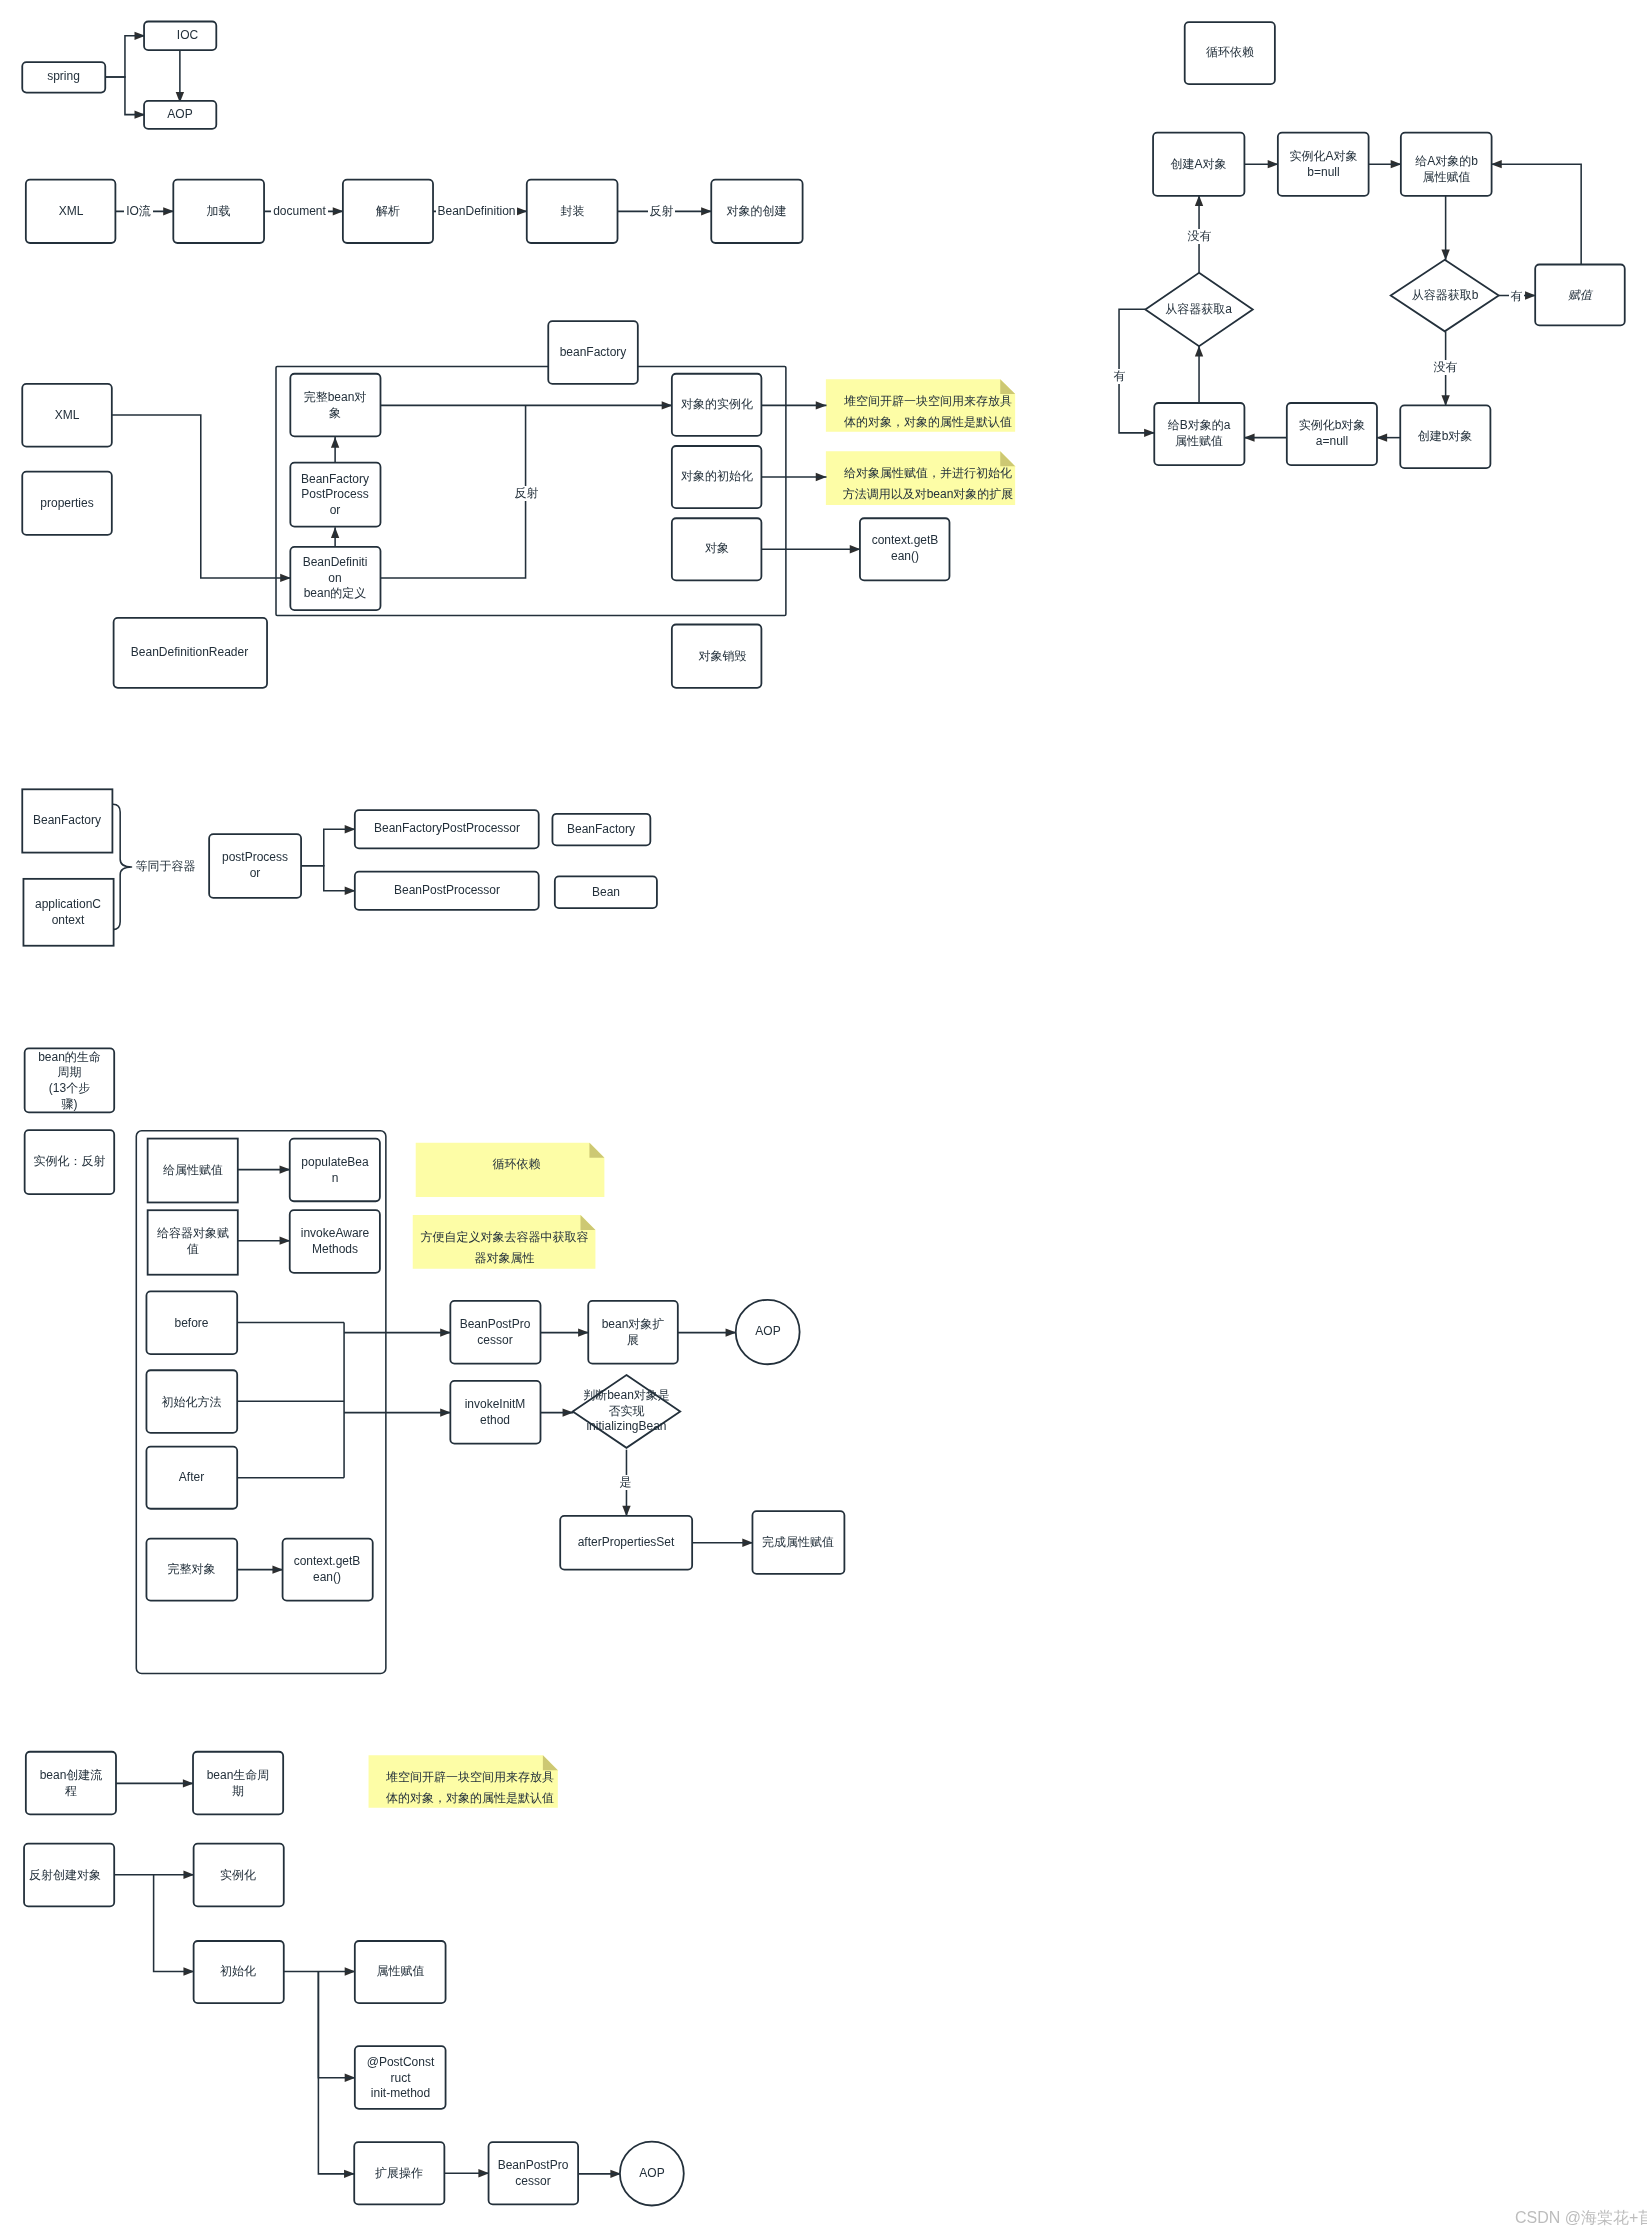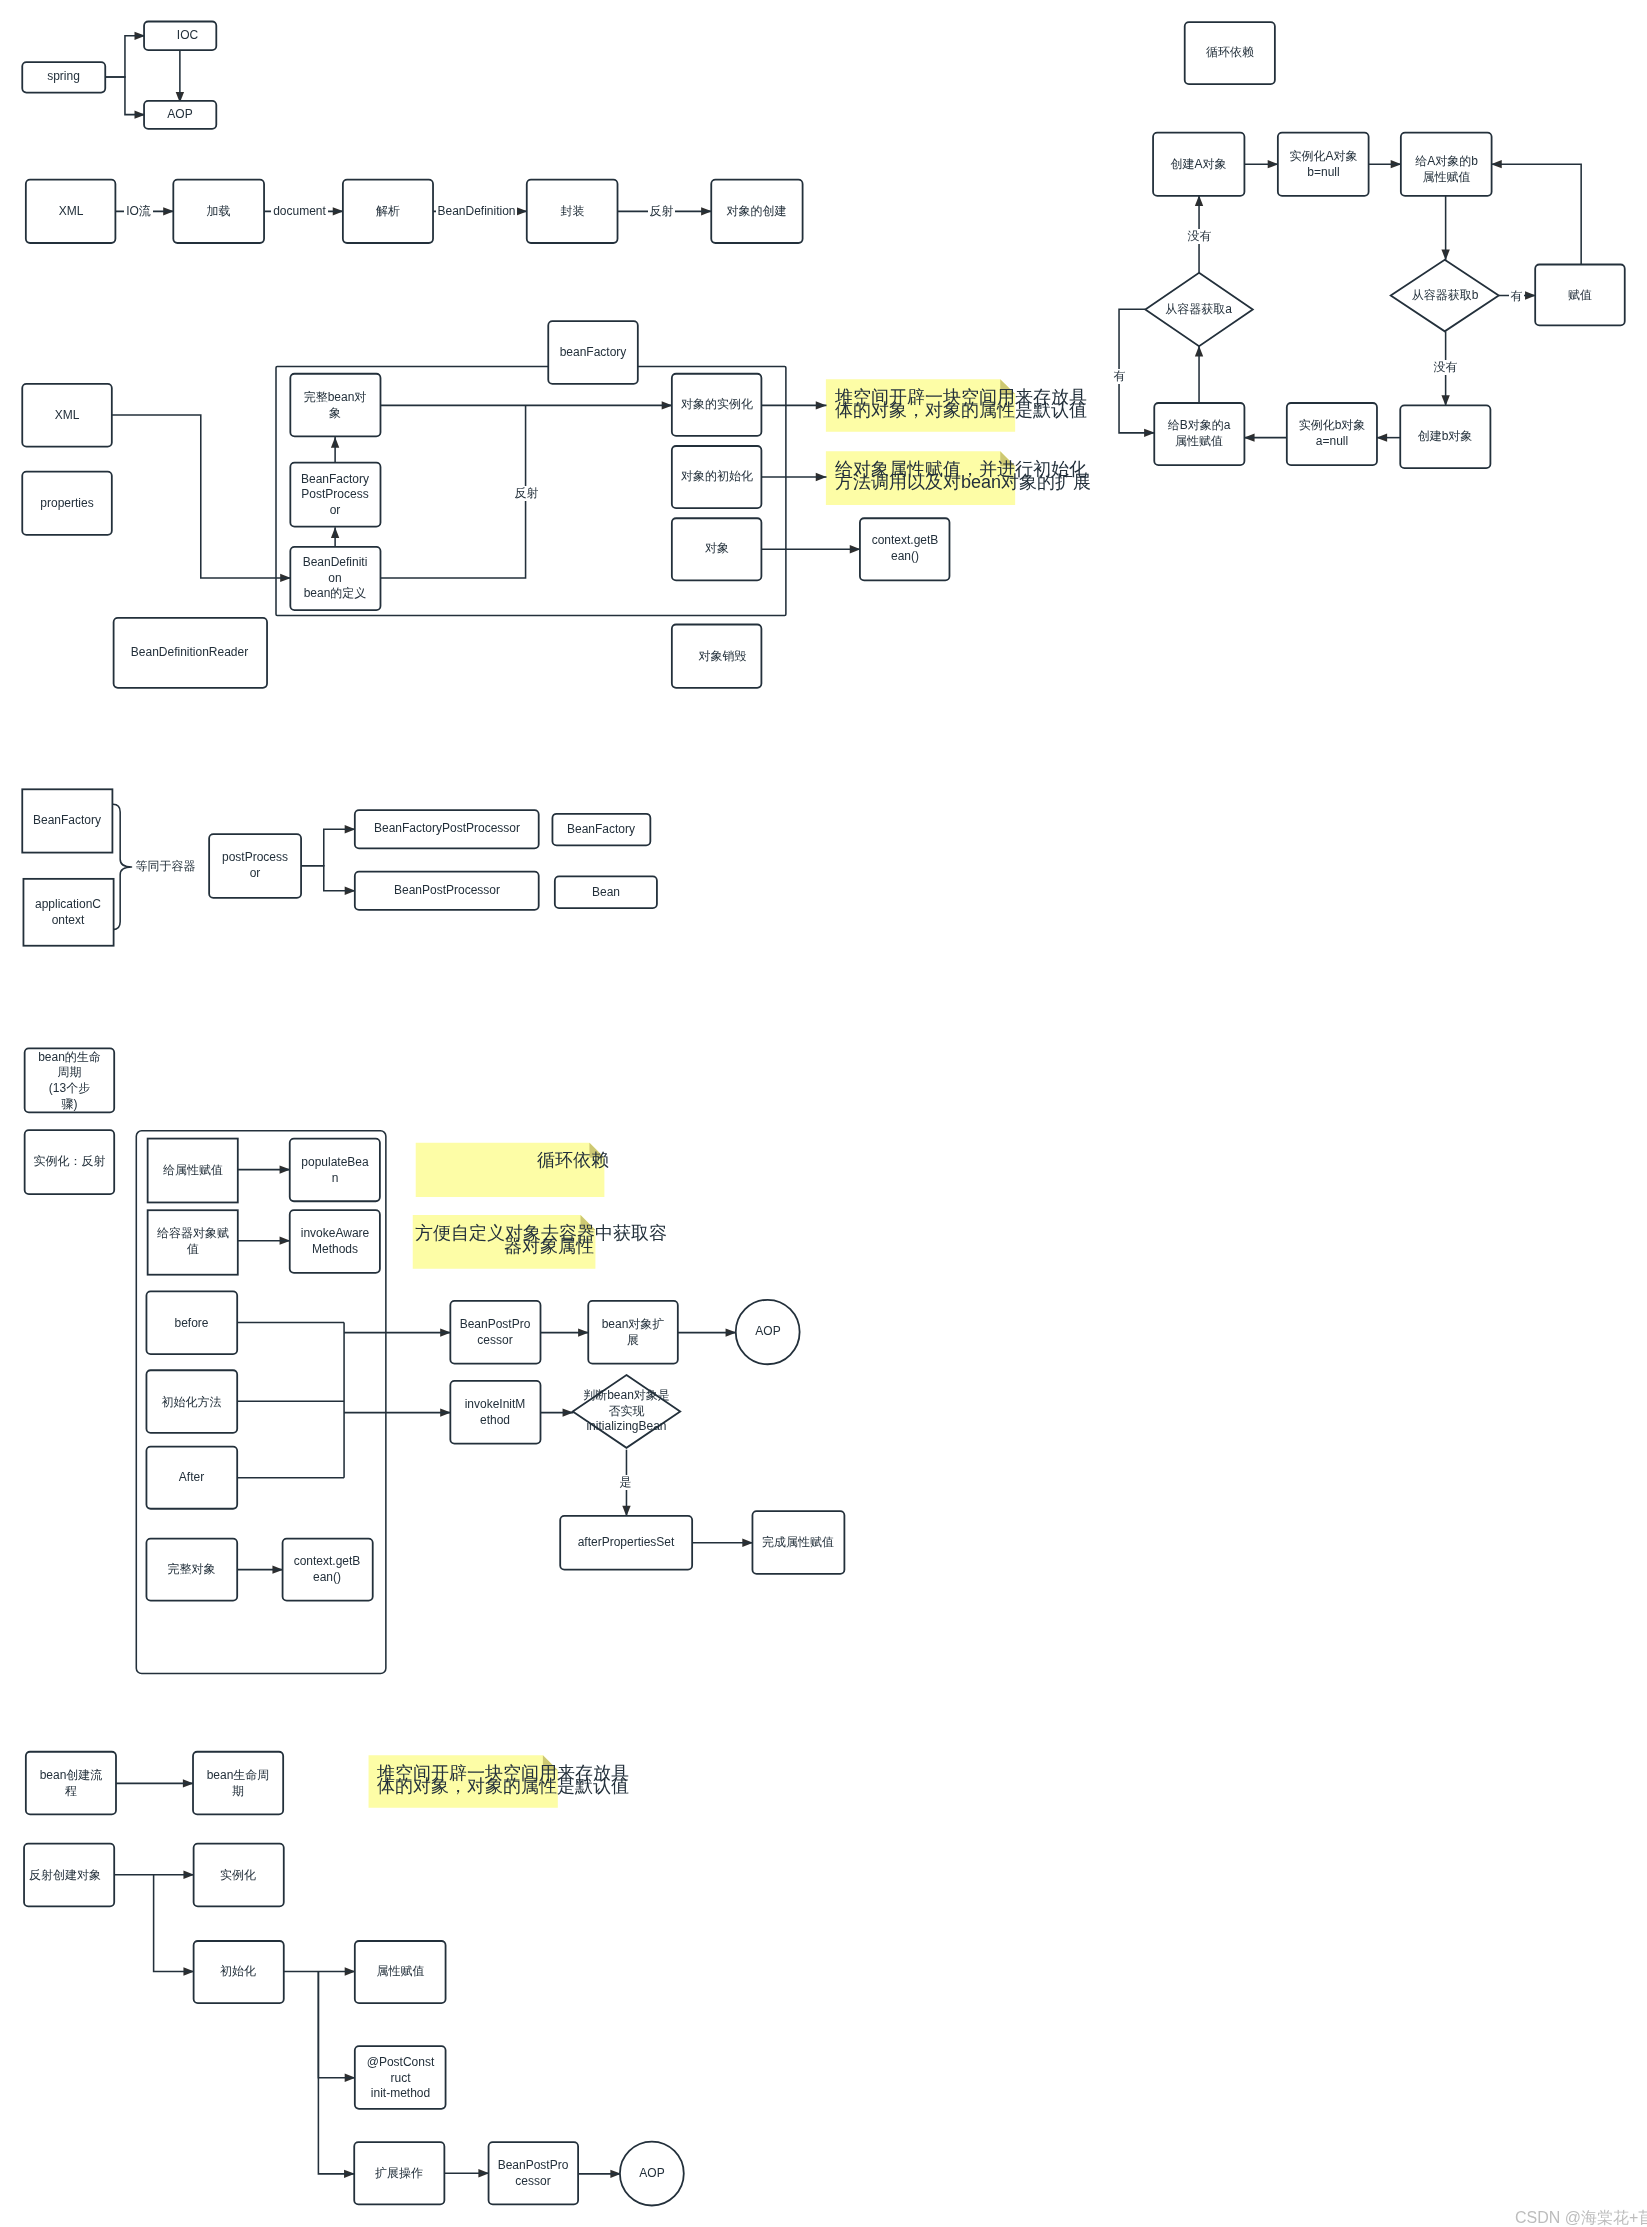--- a/index.html
+++ b/index.html
@@ -6,22 +6,22 @@
   body{width:1647px;height:2227px;position:relative;overflow:hidden;
        font-family:"Liberation Sans",sans-serif;color:#23303b;
        -webkit-font-smoothing:antialiased;}
   #canvas{position:absolute;left:0;top:0;width:1647px;height:2227px;}
   .node-label{position:absolute;display:flex;align-items:center;justify-content:center;
        text-align:center;line-height:1.3;color:#23303b;
        font-size:12px;white-space:pre;box-sizing:border-box;}
   .edge-label{position:absolute;display:flex;align-items:center;justify-content:center;
        text-align:center;color:#23303b;font-size:12px;line-height:1.2;white-space:nowrap;}
   .edge-label > span{background:#fff;padding:0 1.8px;}
-  .note-label{position:absolute;text-align:right;color:#23303b;font-size:18px;
-       line-height:13px;box-sizing:border-box;white-space:pre;}
+  .note-label{position:absolute;text-align:center;color:#23303b;font-size:12px;
+       line-height:21px;box-sizing:border-box;white-space:pre;}
   #watermark{position:absolute;left:1515px;top:2208px;font-size:16px;color:#bdbdbd;
        white-space:nowrap;}
 </style>
 </head>
 <body>
 
 <svg id="canvas" viewBox="0 0 2758 3730" xmlns="http://www.w3.org/2000/svg">
     <g>
       <polygon points="243,60 225,53 225,67" fill="#2e2e2e"></polygon>
       <path d="M176,129 L209,129 L209,60 L243,60" fill="none" stroke="#23303b" stroke-width="2.6" stroke-linecap="butt" stroke-linejoin="miter"></path>
@@ -322,21 +322,21 @@
 cessor</div>
     <div class="node-label" style="left: 620px; top: 2142px; width: 64px; height: 64px;">AOP</div>
     <div class="node-label" style="left: 1185px; top: 22px; width: 90px; height: 62px;">循环依赖</div>
     <div class="node-label" style="left: 1153px; top: 133px; width: 91px; height: 63px;">创建A对象</div>
     <div class="node-label" style="left: 1278px; top: 133px; width: 91px; height: 63px;">实例化A对象
 b=null</div>
     <div class="node-label" style="left: 1401px; top: 133px; width: 91px; height: 74px;">给A对象的b
 属性赋值</div>
     <div class="node-label" style="left: 1133px; top: 273px; width: 131px; height: 73px;">从容器获取a</div>
     <div class="node-label" style="left: 1379px; top: 260px; width: 132px; height: 72px;">从容器获取b</div>
-    <div class="node-label" style="left: 1535px; top: 265px; width: 90px; height: 61px;">赋值</div>
+    <div class="node-label" style="left: 1535px; top: 265px; width: 90px; height: 61px; font-style: italic;">赋值</div>
     <div class="node-label" style="left: 1154px; top: 403px; width: 90px; height: 62px;">给B对象的a
 属性赋值</div>
     <div class="node-label" style="left: 1287px; top: 403px; width: 90px; height: 62px;">实例化b对象
 a=null</div>
     <div class="node-label" style="left: 1400px; top: 405px; width: 90px; height: 63px;">创建b对象</div>
     <div class="edge-label" style="left: 1080px; top: 227px; width: 239px; height: 19px;">
       <span>没有</span>
     </div>
     <div class="edge-label" style="left: 1000px; top: 367px; width: 239px; height: 19px;">
       <span>有</span>

